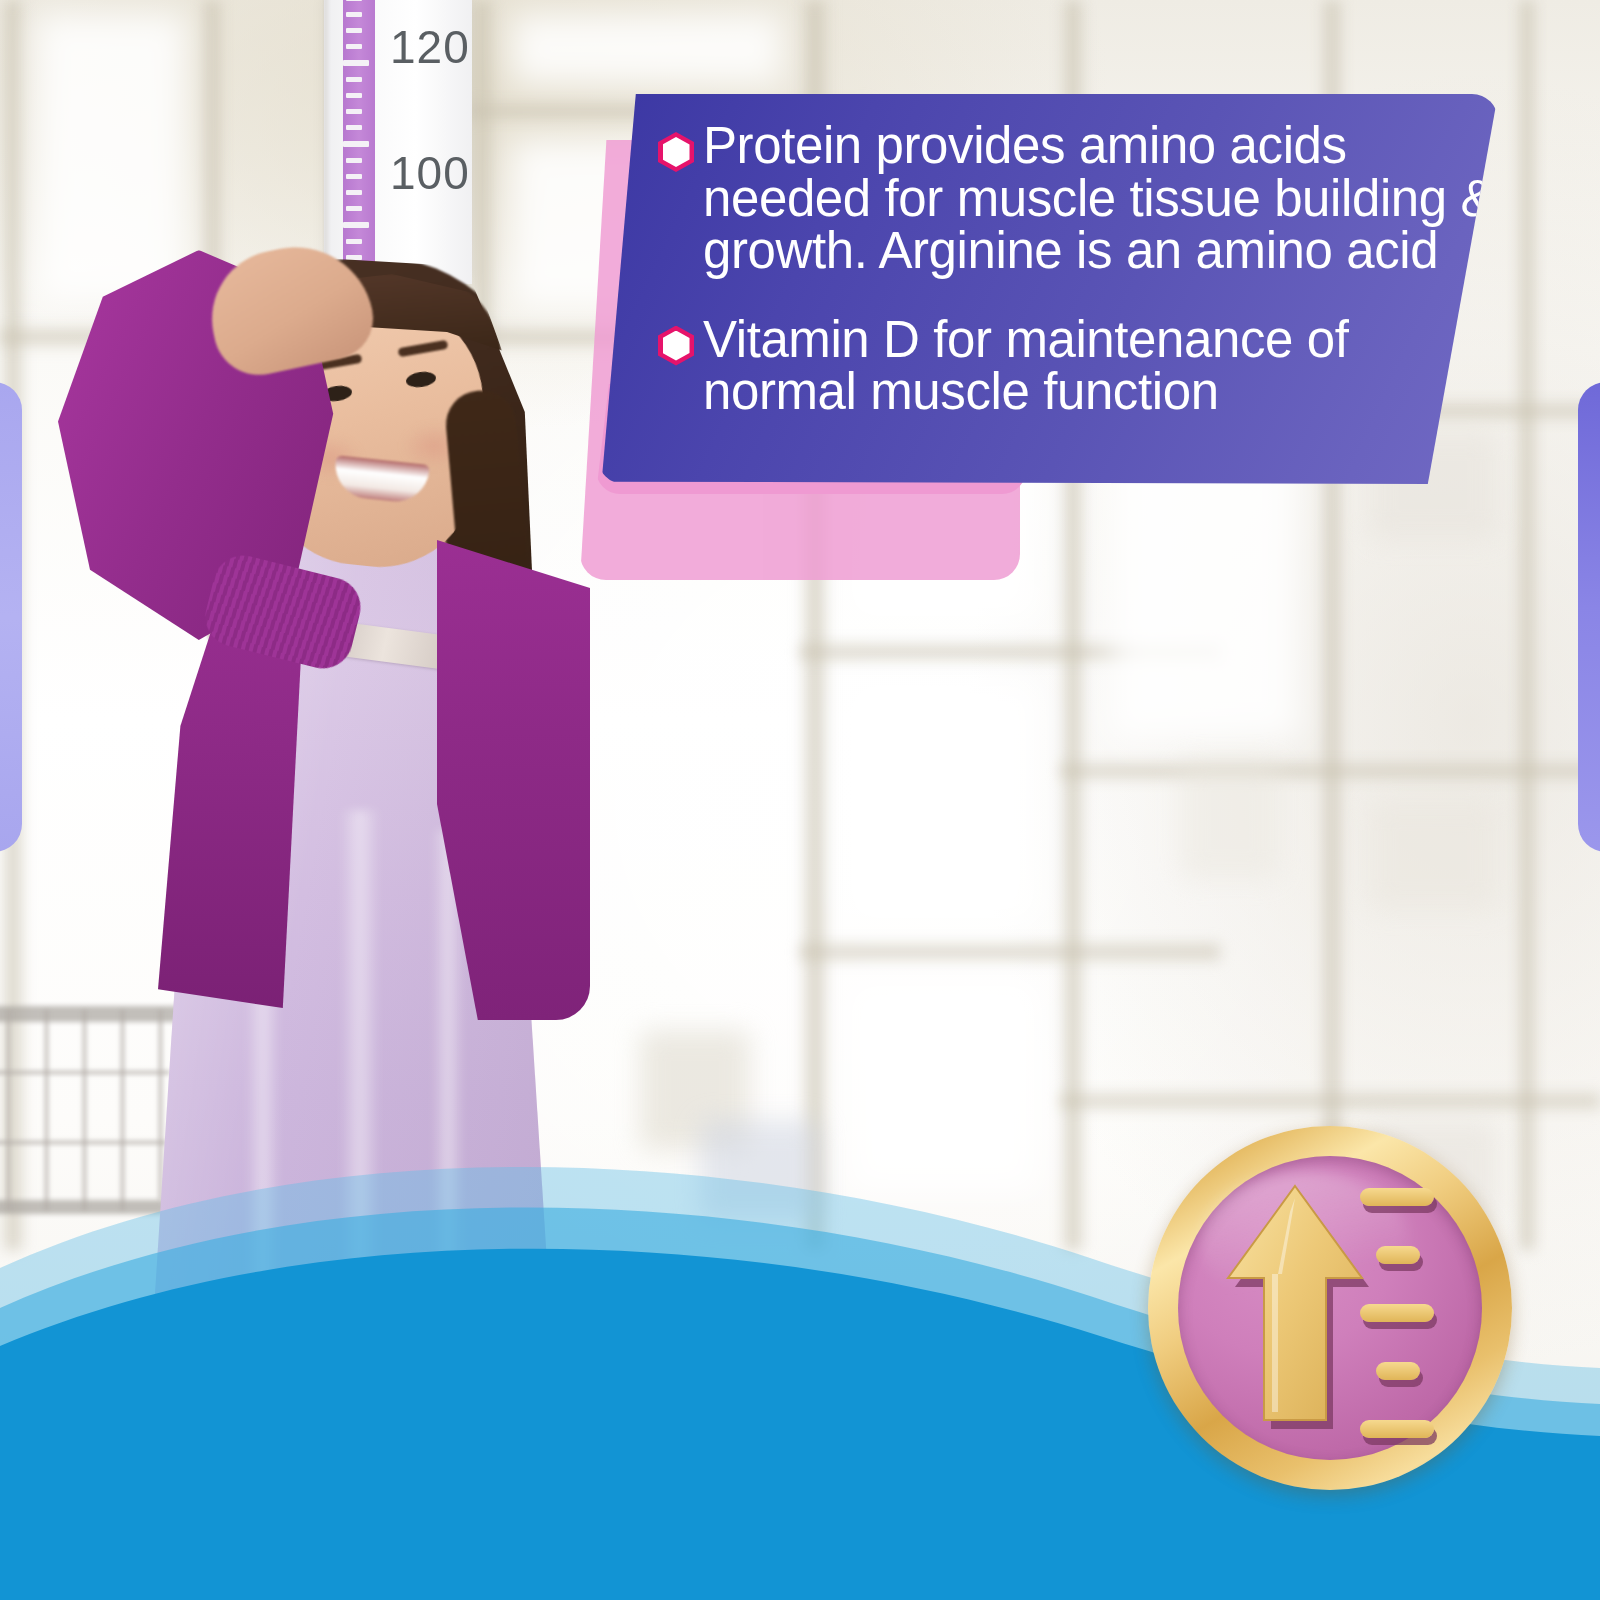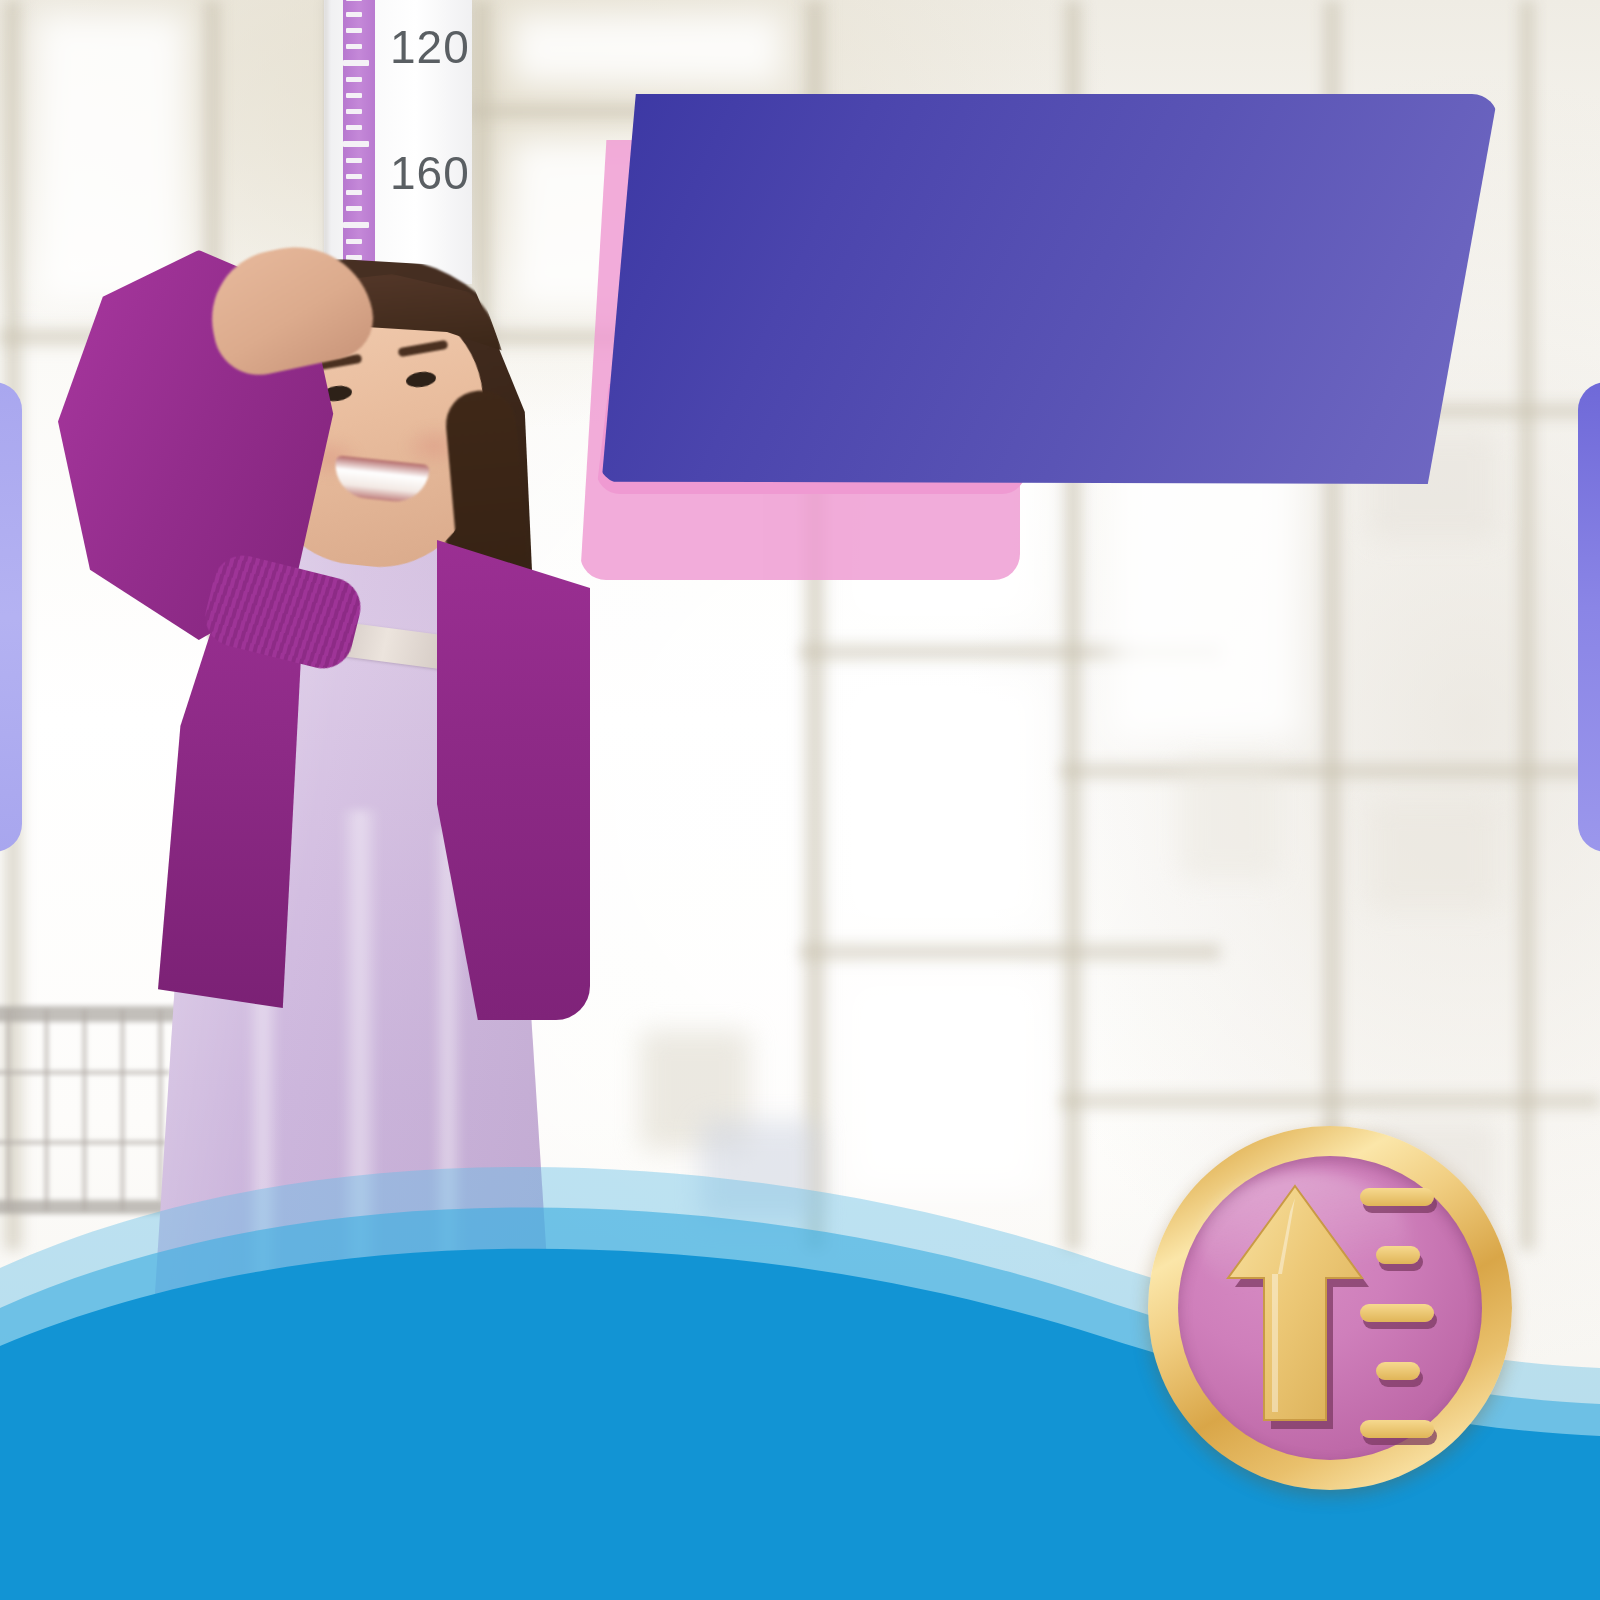--- a/index.html
+++ b/index.html
@@ -483,21 +483,21 @@
     <div class="tick long" style="top:147px;"></div>
     <div class="tick short" style="top:164px;"></div>
     <div class="tick short" style="top:180px;"></div>
     <div class="tick short" style="top:196px;"></div>
     <div class="tick short" style="top:212px;"></div>
     <div class="tick long" style="top:228px;"></div>
     <div class="tick short" style="top:245px;"></div>
     <div class="tick short" style="top:261px;"></div>
 
     <div class="ruler-num" style="top:26px;">120</div>
-    <div class="ruler-num" style="top:152px;">160</div>
+    <div class="ruler-num" style="top:152px;">100</div>
   </div>
 
   <div class="girl">
     <div class="g-part hair-back"></div>
     <div class="g-part neck"></div>
 
     <div class="g-part dress"></div>
     <div class="g-part dress-shade"></div>
     <div class="g-part pleat" style="left:206px;top:560px;width:34px;height:570px;"></div>
     <div class="g-part pleat" style="left:300px;top:600px;width:40px;height:530px;"></div>
@@ -526,21 +526,33 @@
   <div class="side-tab side-tab-left"></div>
   <div class="side-tab side-tab-right"></div>
 
   <div class="callout-wrap">
     <div class="callout-shadow"></div>
     <div class="callout-shadow2"></div>
 
     <div class="callout">
       <div class="callout-list">
 
-
+        <div class="c-item">
+          <div class="hexbullet-outer">
+            <div class="hexbullet-inner"></div>
+          </div>
+          <div class="c-text">Protein provides amino acids needed for muscle tissue building &amp; growth. Arginine is an amino acid</div>
+        </div>
+
+        <div class="c-item c-item-2">
+          <div class="hexbullet-outer">
+            <div class="hexbullet-inner"></div>
+          </div>
+          <div class="c-text">Vitamin D for maintenance of normal muscle function</div>
+        </div>
 
       </div>
     </div>
   </div>
 
   <div class="wave-layer">
     <svg class="wave-svg" viewBox="0 0 1600 470" preserveAspectRatio="none">
       <path d="M0,138 C320,-8 760,18 1090,128 C1300,198 1460,232 1600,238 L1600,470 L0,470 Z" fill="#63BEE6" opacity="0.42"></path>
       <path d="M0,178 C320,34 760,58 1090,166 C1300,236 1460,268 1600,274 L1600,470 L0,470 Z" fill="#3FAEE0" opacity="0.62"></path>
       <path d="M0,216 C330,76 770,100 1100,206 C1308,272 1462,300 1600,306 L1600,470 L0,470 Z" fill="#1294D4"></path>

